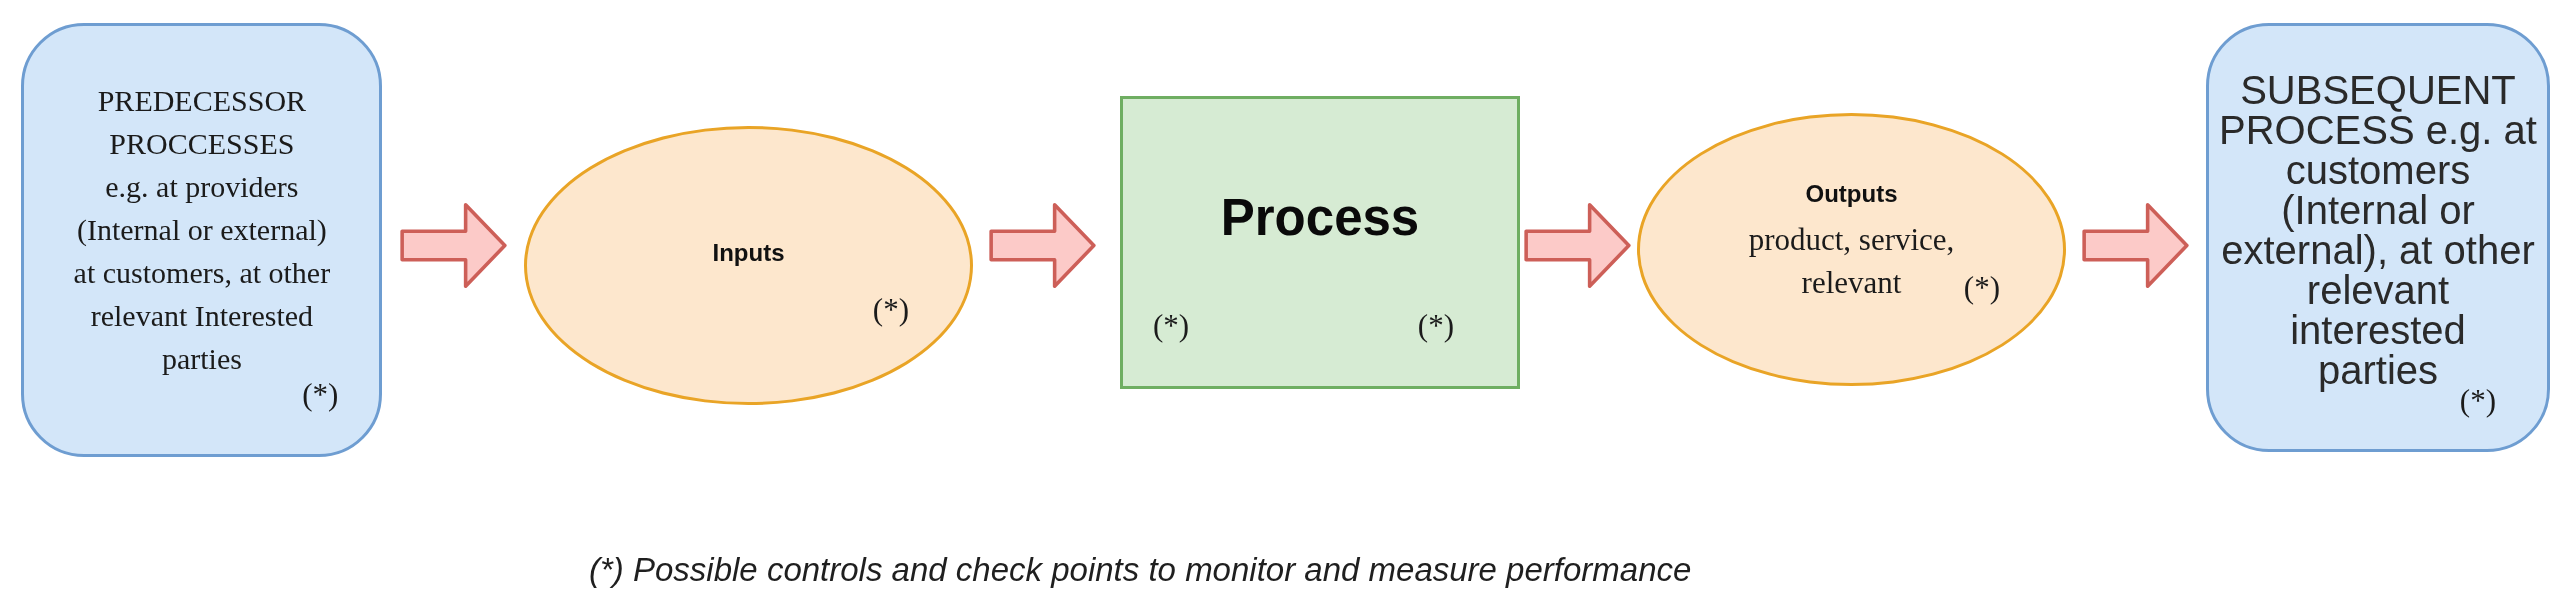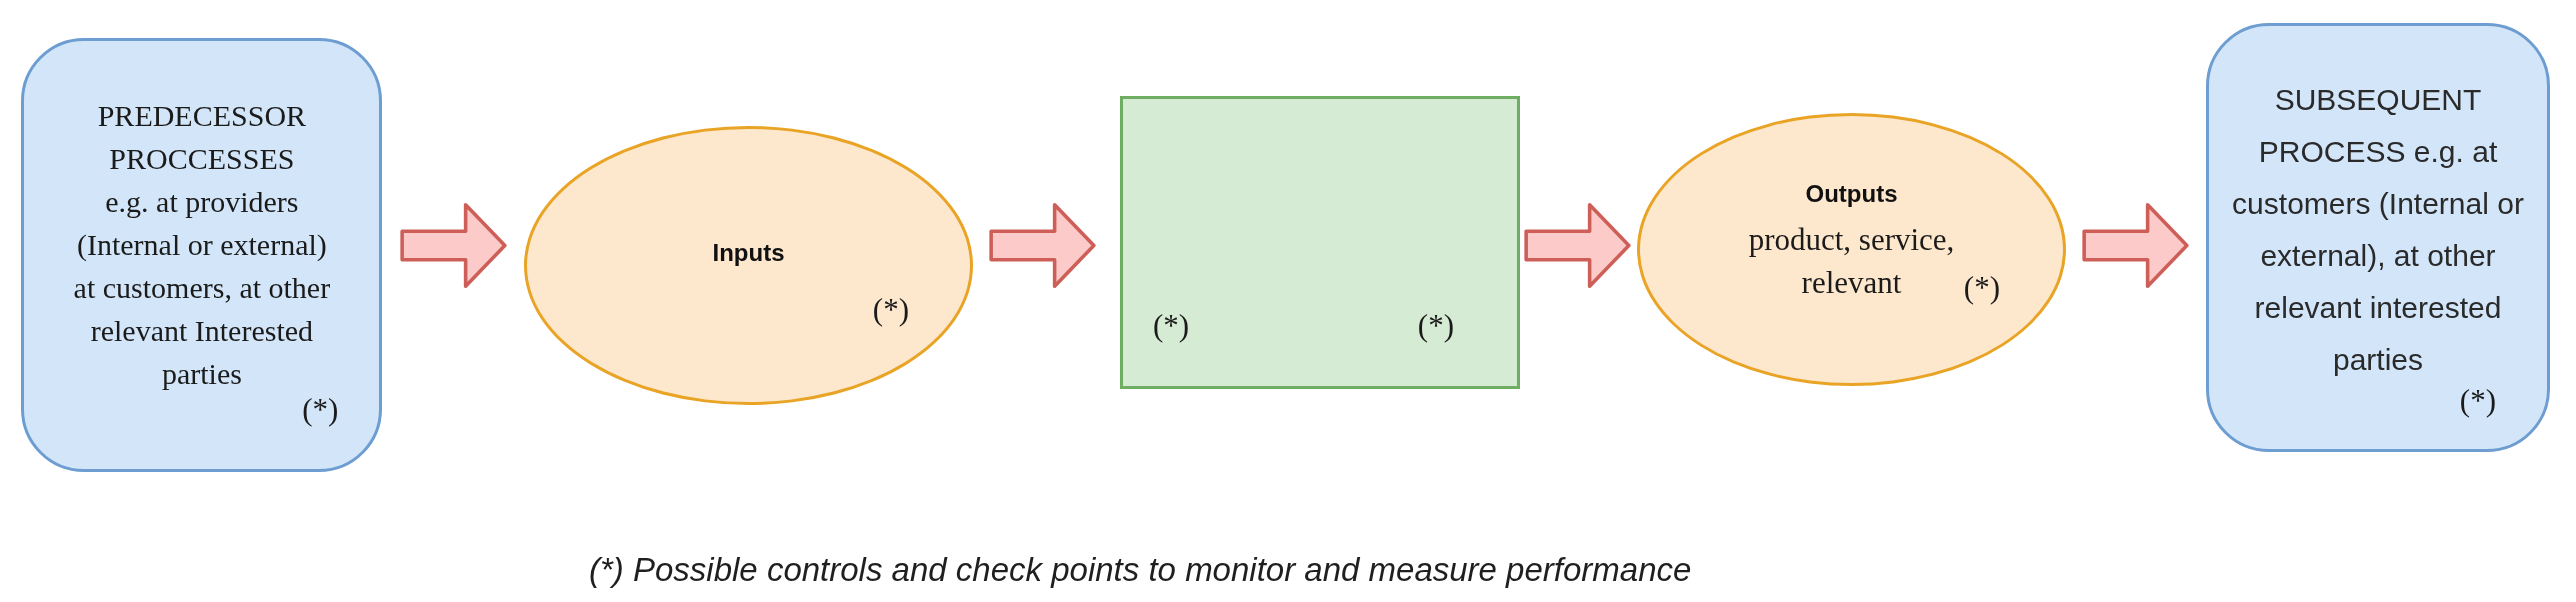--- a/index.html
+++ b/index.html
@@ -45,22 +45,22 @@
 
   .pre { white-space: pre-line; }
 
   .predecessor-text {
     font-size: 30px;
     line-height: 43px;
     color: #1b1b1b;
   }
 
   .subsequent-text {
-    font-size: 30px;
-    line-height: 52px;
+    font-size: 40px;
+    line-height: 40px;
     color: #2a2a2a;
   }
 
   .ellipse-title {
     font-size: 24px;
     font-weight: bold;
     color: #111;
     margin-bottom: 10px;
   }
 
@@ -109,21 +109,21 @@
     color: #1f1f1f;
     white-space: nowrap;
     font-style: italic;
   }
 </style>
 </head>
 <body>
 
 <div class="canvas">
 
-  <div class="shape rounded-blue serif" style="left:21.4px; top:38px; width:361px; height:434px; padding:14.3px 8.6px 36px 8.6px;">
+  <div class="shape rounded-blue serif" style="left:21.4px; top:23px; width:361px; height:434px; padding:14.3px 8.6px 36px 8.6px;">
     <div class="predecessor-text pre">PREDECESSOR
 PROCCESSES
 e.g. at providers
 (Internal or external)
 at customers, at other
 relevant Interested
 parties</div>
     <div class="asterisk serif" style="right:41px; bottom:41px;">(*)</div>
   </div>
 
@@ -134,20 +134,21 @@
   <div class="shape peach-ellipse sans" style="left:524px; top:126px; width:449px; height:279px; padding:7.1px 29px 21.4px 29px;">
     <div class="ellipse-title sans">Inputs</div>
     <div class="asterisk serif" style="right:61px; top:163px;">(*)</div>
   </div>
 
   <svg class="flow-arrow" style="left:989px; top:201px;" viewBox="0 0 150 124">
     <polygon points="3,42 92,42 92,5 147,62 92,119 92,82 3,82" fill="#fccac8" stroke="#cd5f58" stroke-width="5" stroke-linejoin="round"></polygon>
   </svg>
 
   <div class="shape green-rect sans" style="left:1120px; top:96px; width:400px; height:293px; padding-bottom:50px;">
+    <div class="process-title">Process</div>
     <div class="asterisk serif" style="left:30px; top:209px;">(*)</div>
     <div class="asterisk serif" style="right:63px; top:209px;">(*)</div>
   </div>
 
   <svg class="flow-arrow" style="left:1524px; top:201px;" viewBox="0 0 150 124">
     <polygon points="3,42 92,42 92,5 147,62 92,119 92,82 3,82" fill="#fccac8" stroke="#cd5f58" stroke-width="5" stroke-linejoin="round"></polygon>
   </svg>
 
   <div class="shape peach-ellipse serif" style="left:1637px; top:113px; width:429px; height:273px; padding:7.1px 29px 21.4px 29px;">
     <div class="ellipse-title sans">Outputs</div>

